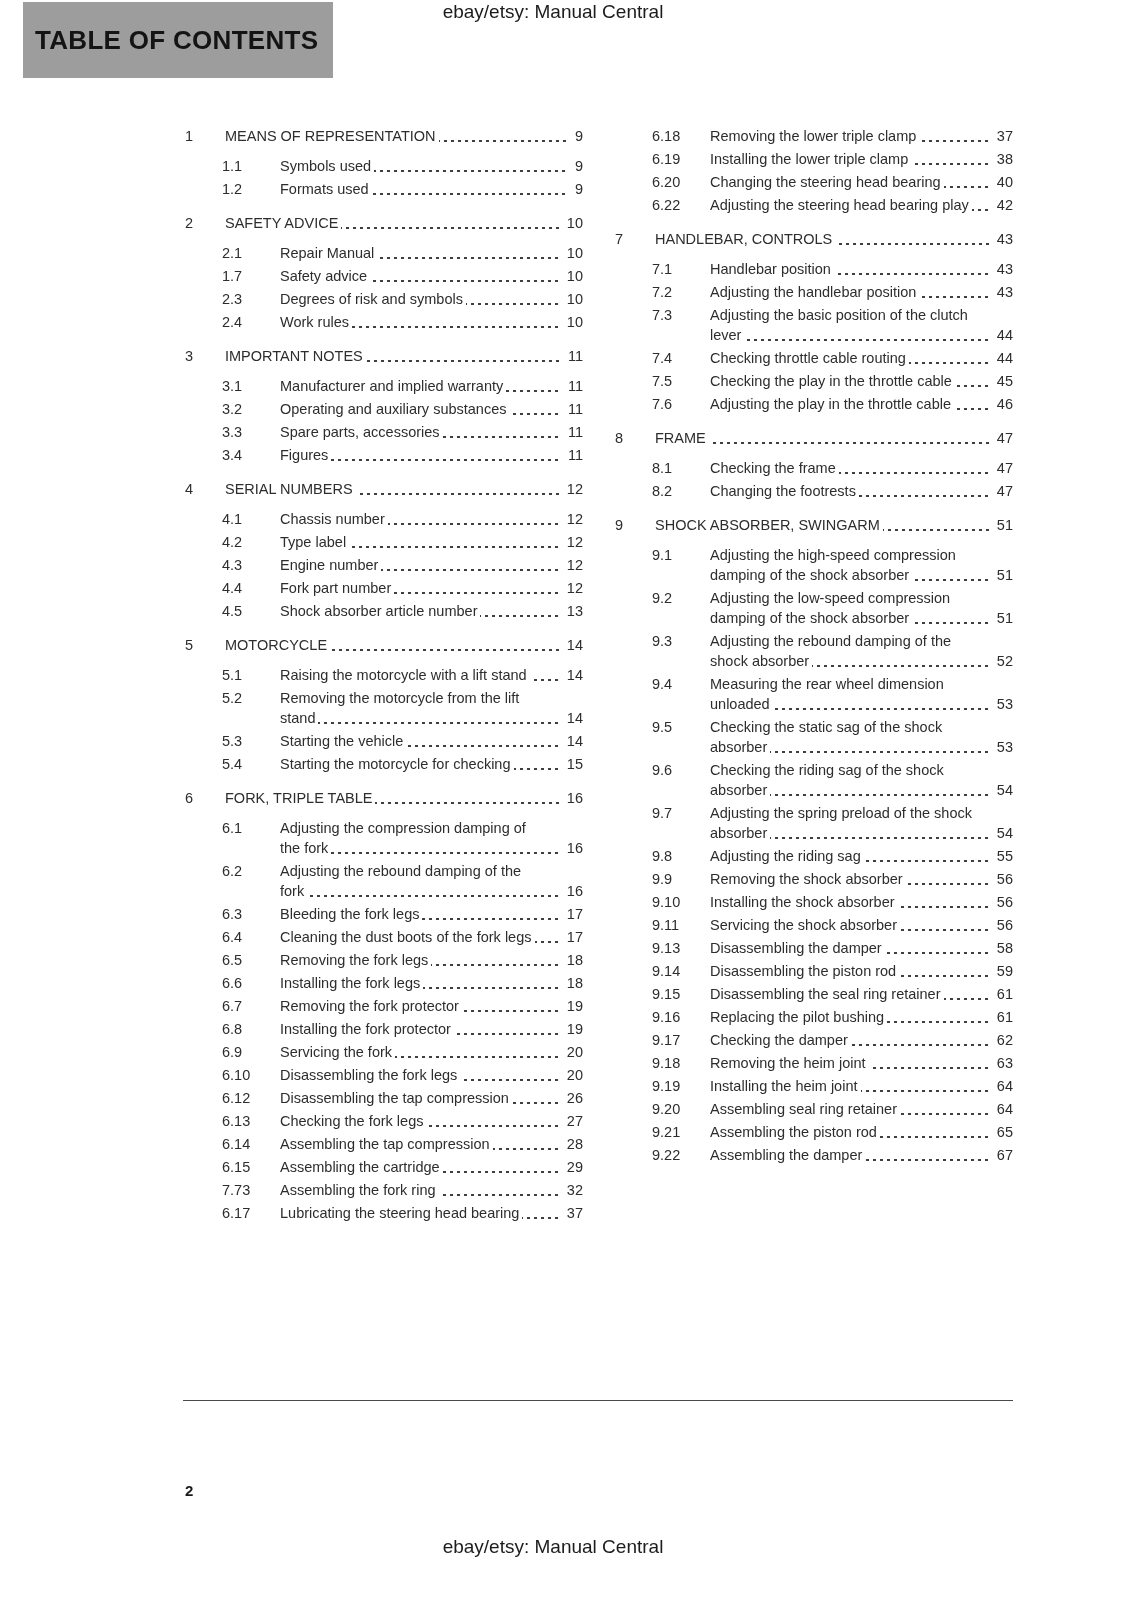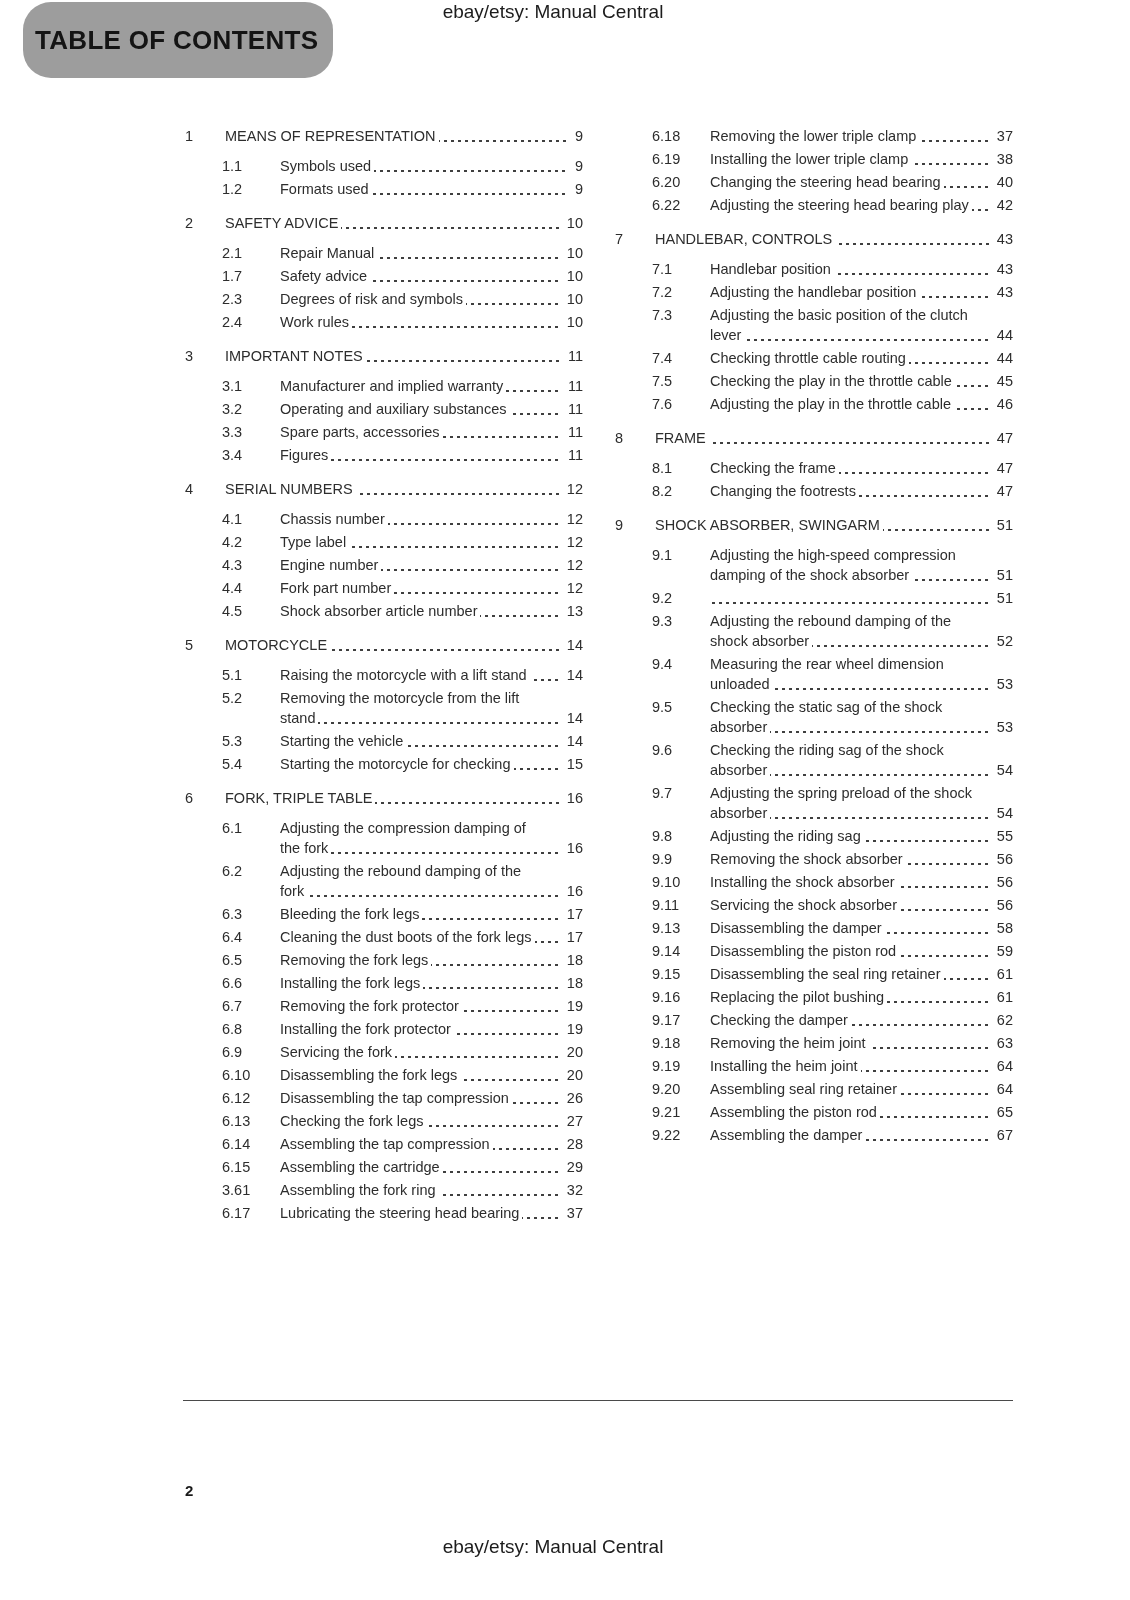--- a/index.html
+++ b/index.html
@@ -101,21 +101,21 @@
     text-align: center;
     font-size: 19px;
     color: #1c1c1c;
   }
 </style>
 </head>
 <body>
 
 <div class="page-root">
 
-  <div class="banner" style="background: rgb(157, 157, 157); border-radius: 28px;">
+  <div class="banner" style="background: rgb(157, 157, 157);">
     <span class="banner-text">TABLE OF CONTENTS</span>
   </div>
 
   <div class="header-site">ebay/etsy: Manual Central</div>
 
   <div class="columns">
     <div class="col" id="col-left">
         <div class="entry chapter">
           <span class="e-num">1</span>
           <span class="e-body"><span class="e-title">MEANS OF REPRESENTATION</span><span class="e-page">9</span></span>
@@ -266,21 +266,21 @@
         </div>
         <div class="entry section">
           <span class="e-num">6.14</span>
           <span class="e-body"><span class="e-title">Assembling the tap compression</span><span class="e-page">28</span></span>
         </div>
         <div class="entry section">
           <span class="e-num">6.15</span>
           <span class="e-body"><span class="e-title">Assembling the cartridge</span><span class="e-page">29</span></span>
         </div>
         <div class="entry section">
-          <span class="e-num">3.61</span>
+          <span class="e-num">7.73</span>
           <span class="e-body"><span class="e-title">Assembling the fork ring</span><span class="e-page">32</span></span>
         </div>
         <div class="entry section">
           <span class="e-num">6.17</span>
           <span class="e-body"><span class="e-title">Lubricating the steering head bearing</span><span class="e-page">37</span></span>
         </div>
       </div>
     <div class="col" id="col-right">
         <div class="entry section">
           <span class="e-num">6.18</span>
@@ -341,21 +341,21 @@
         <div class="entry chapter">
           <span class="e-num">9</span>
           <span class="e-body"><span class="e-title">SHOCK ABSORBER, SWINGARM</span><span class="e-page">51</span></span>
         </div>
         <div class="entry section">
           <span class="e-num">9.1</span>
           <span class="e-body"><span class="e-title">Adjusting the high-speed compression damping of the shock absorber</span><span class="e-page">51</span></span>
         </div>
         <div class="entry section">
           <span class="e-num">9.2</span>
-          <span class="e-body"><span class="e-page">51</span></span>
+          <span class="e-body"><span class="e-title">Adjusting the low-speed compression damping of the shock absorber</span><span class="e-page">51</span></span>
         </div>
         <div class="entry section">
           <span class="e-num">9.3</span>
           <span class="e-body"><span class="e-title">Adjusting the rebound damping of the shock absorber</span><span class="e-page">52</span></span>
         </div>
         <div class="entry section">
           <span class="e-num">9.4</span>
           <span class="e-body"><span class="e-title">Measuring the rear wheel dimension unloaded</span><span class="e-page">53</span></span>
         </div>
         <div class="entry section">

